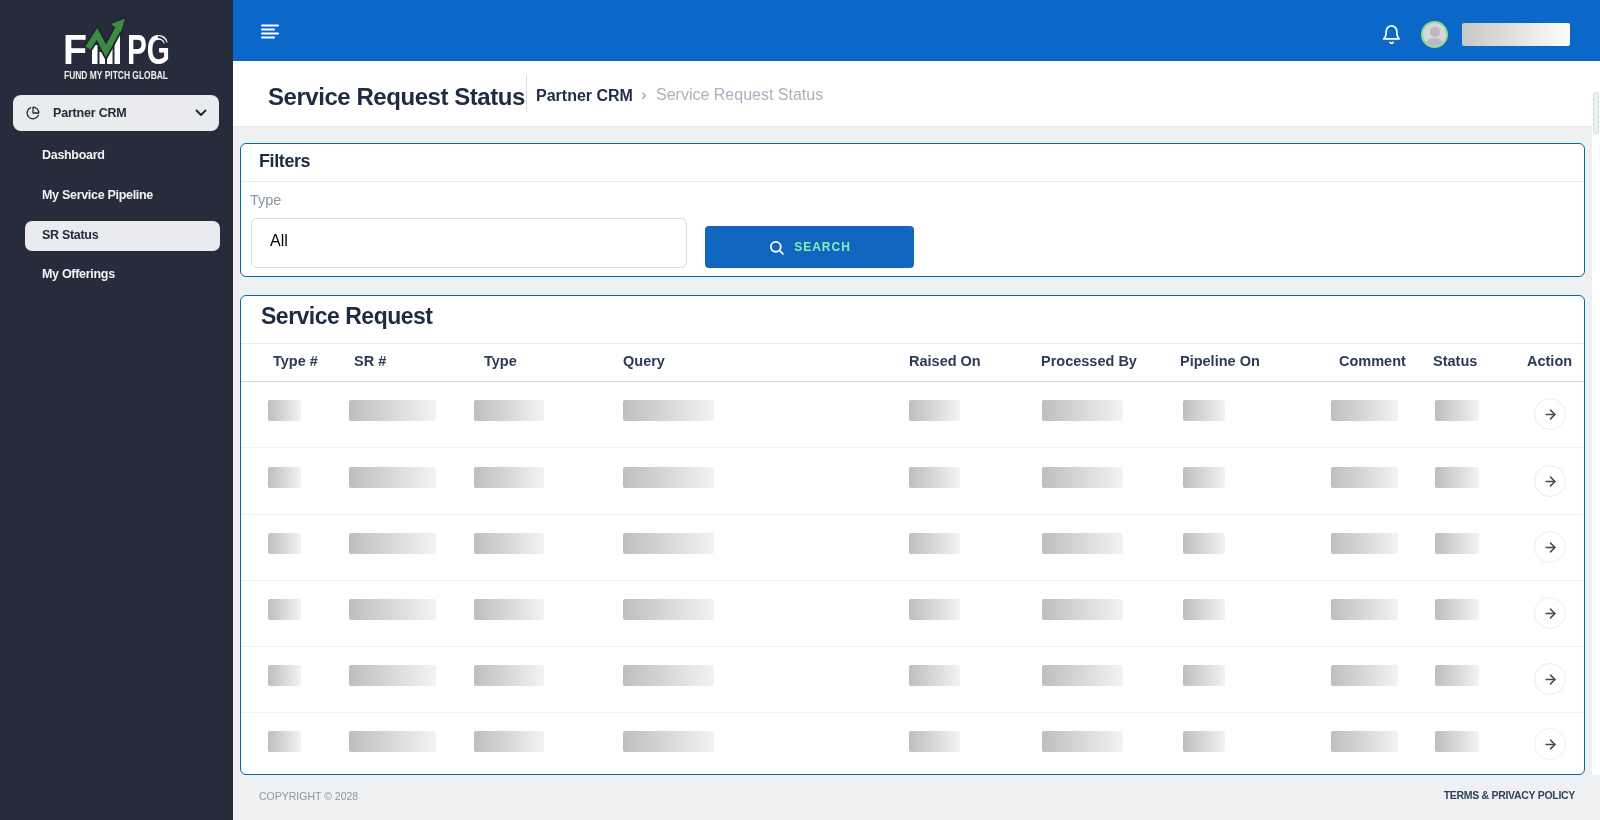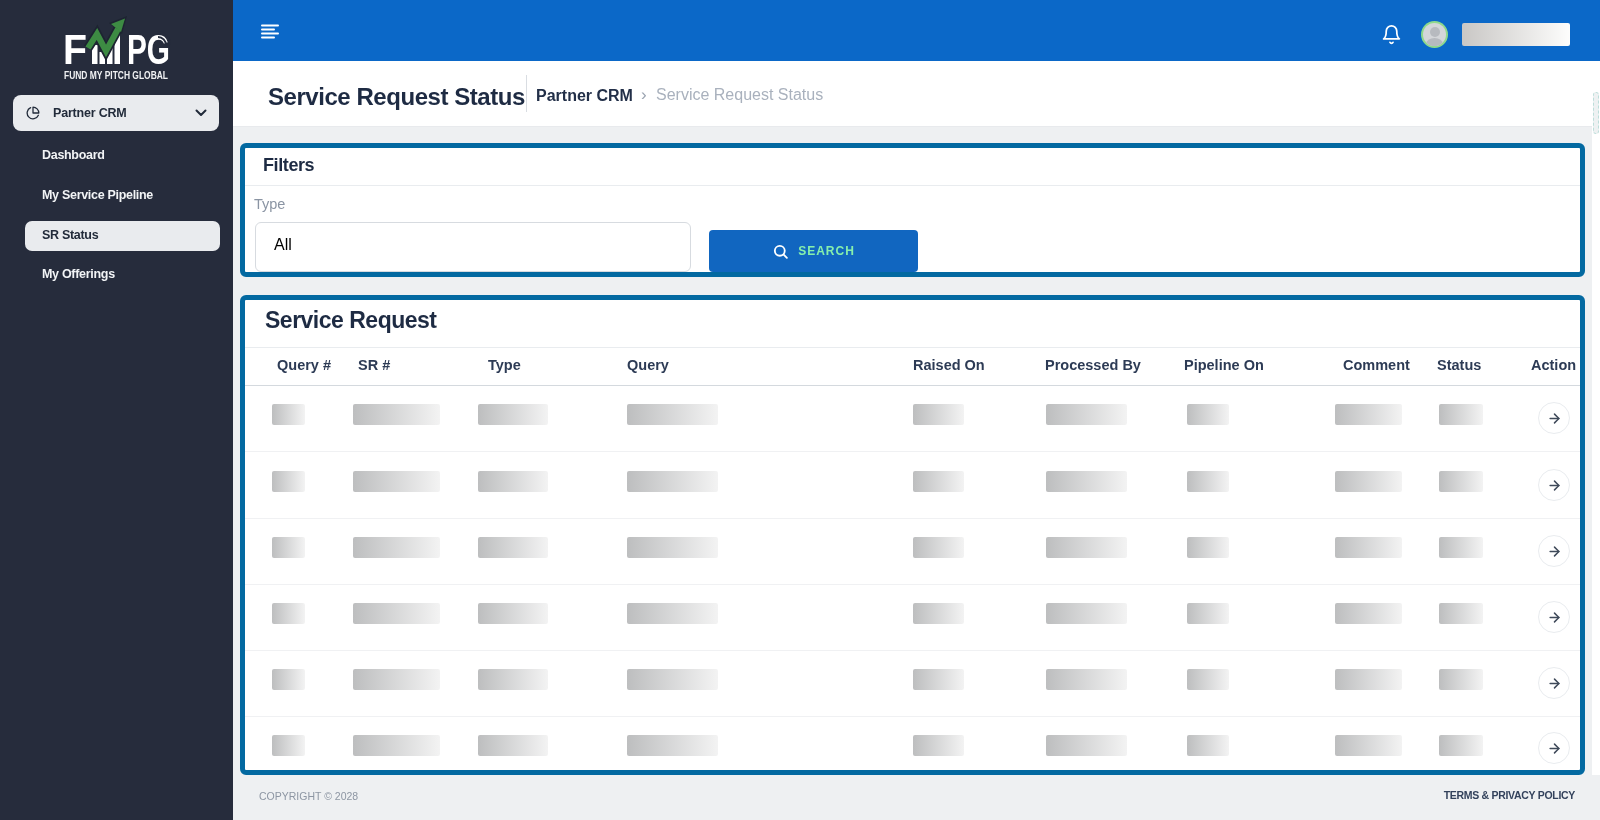--- a/index.html
+++ b/index.html
@@ -26,21 +26,21 @@
   #title { position:absolute; left:35px; top:22px; font-size:24px; font-weight:bold; color:#1e2b43; letter-spacing:-0.45px; }
   #bc-sep { position:absolute; left:293px; top:14px; width:1px; height:37px; background:#d9dde2; }
   #bc1 { position:absolute; left:303px; top:26px; font-size:16px; font-weight:bold; color:#222f48; }
   #bc-ch { position:absolute; left:408px; top:24px; font-size:17px; color:#9aa3b0; }
   #bc2 { position:absolute; left:423px; top:25px; font-size:16px; color:#a9b1bd; }
 
   
   #scrollstrip { position:absolute; left:1592px; top:61px; width:8px; height:714px; background:#ffffff; }
   #scrollthumb { position:absolute; left:1593px; top:92px; width:6px; height:42px; border-radius:3px; background:#eef1f2; border:1px dashed #bcdeda; }
 
-  .card { position:absolute; background:#ffffff; border:5px solid #0369a1; border-radius:6px; }
+  .card { position:absolute; background:#ffffff; border:1px solid #0369a1; border-radius:6px; }
   #filters-card { left:240px; top:143px; width:1345px; height:134px; }
   #filters-title { position:absolute; left:18px; top:7px; font-size:18px; font-weight:bold; color:#1e2b43; letter-spacing:-0.4px; }
   #filters-div { position:absolute; left:0; top:37px; width:100%; height:1px; background:#e9ecef; }
   #type-label { position:absolute; left:9px; top:48px; font-size:14.5px; color:#8a94a3; }
   #type-select { position:absolute; left:10px; top:74px; width:436px; height:50px; border:1px solid #d7dbe0; border-radius:6px; }
   #type-select .val { position:absolute; left:18px; top:13px; font-size:16px; color:#000000; }
   #search-btn { position:absolute; left:464px; top:82px; width:209px; height:42px; background:#1166c0; border-radius:4px; display:flex; align-items:center; justify-content:center; gap:9px; }
   #search-btn span { color:#86efac; font-size:12px; font-weight:bold; letter-spacing:1px; }
 
   #sr-card { left:240px; top:295px; width:1345px; height:480px; }
@@ -103,21 +103,21 @@
       <circle cx="11" cy="11" r="7"></circle>
       <line x1="16.5" y1="16.5" x2="21" y2="21"></line>
     </svg>
     <span>SEARCH</span>
   </div>
 </div>
 
 <div class="card" id="sr-card">
   <div id="sr-title">Service Request</div>
   <div id="sr-div"></div>
-  <div class="th" style="left:32px">Query #</div>
+  <div class="th" style="left:32px">Type #</div>
   <div class="th" style="left:113px">SR #</div>
   <div class="th" style="left:243px">Type</div>
   <div class="th" style="left:382px">Query</div>
   <div class="th" style="left:668px">Raised On</div>
   <div class="th" style="left:800px">Processed By</div>
   <div class="th" style="left:939px">Pipeline On</div>
   <div class="th" style="left:1098px">Comment</div>
   <div class="th" style="left:1192px">Status</div>
   <div class="th" style="left:1286px">Action</div>
   <div id="th-line"></div>

